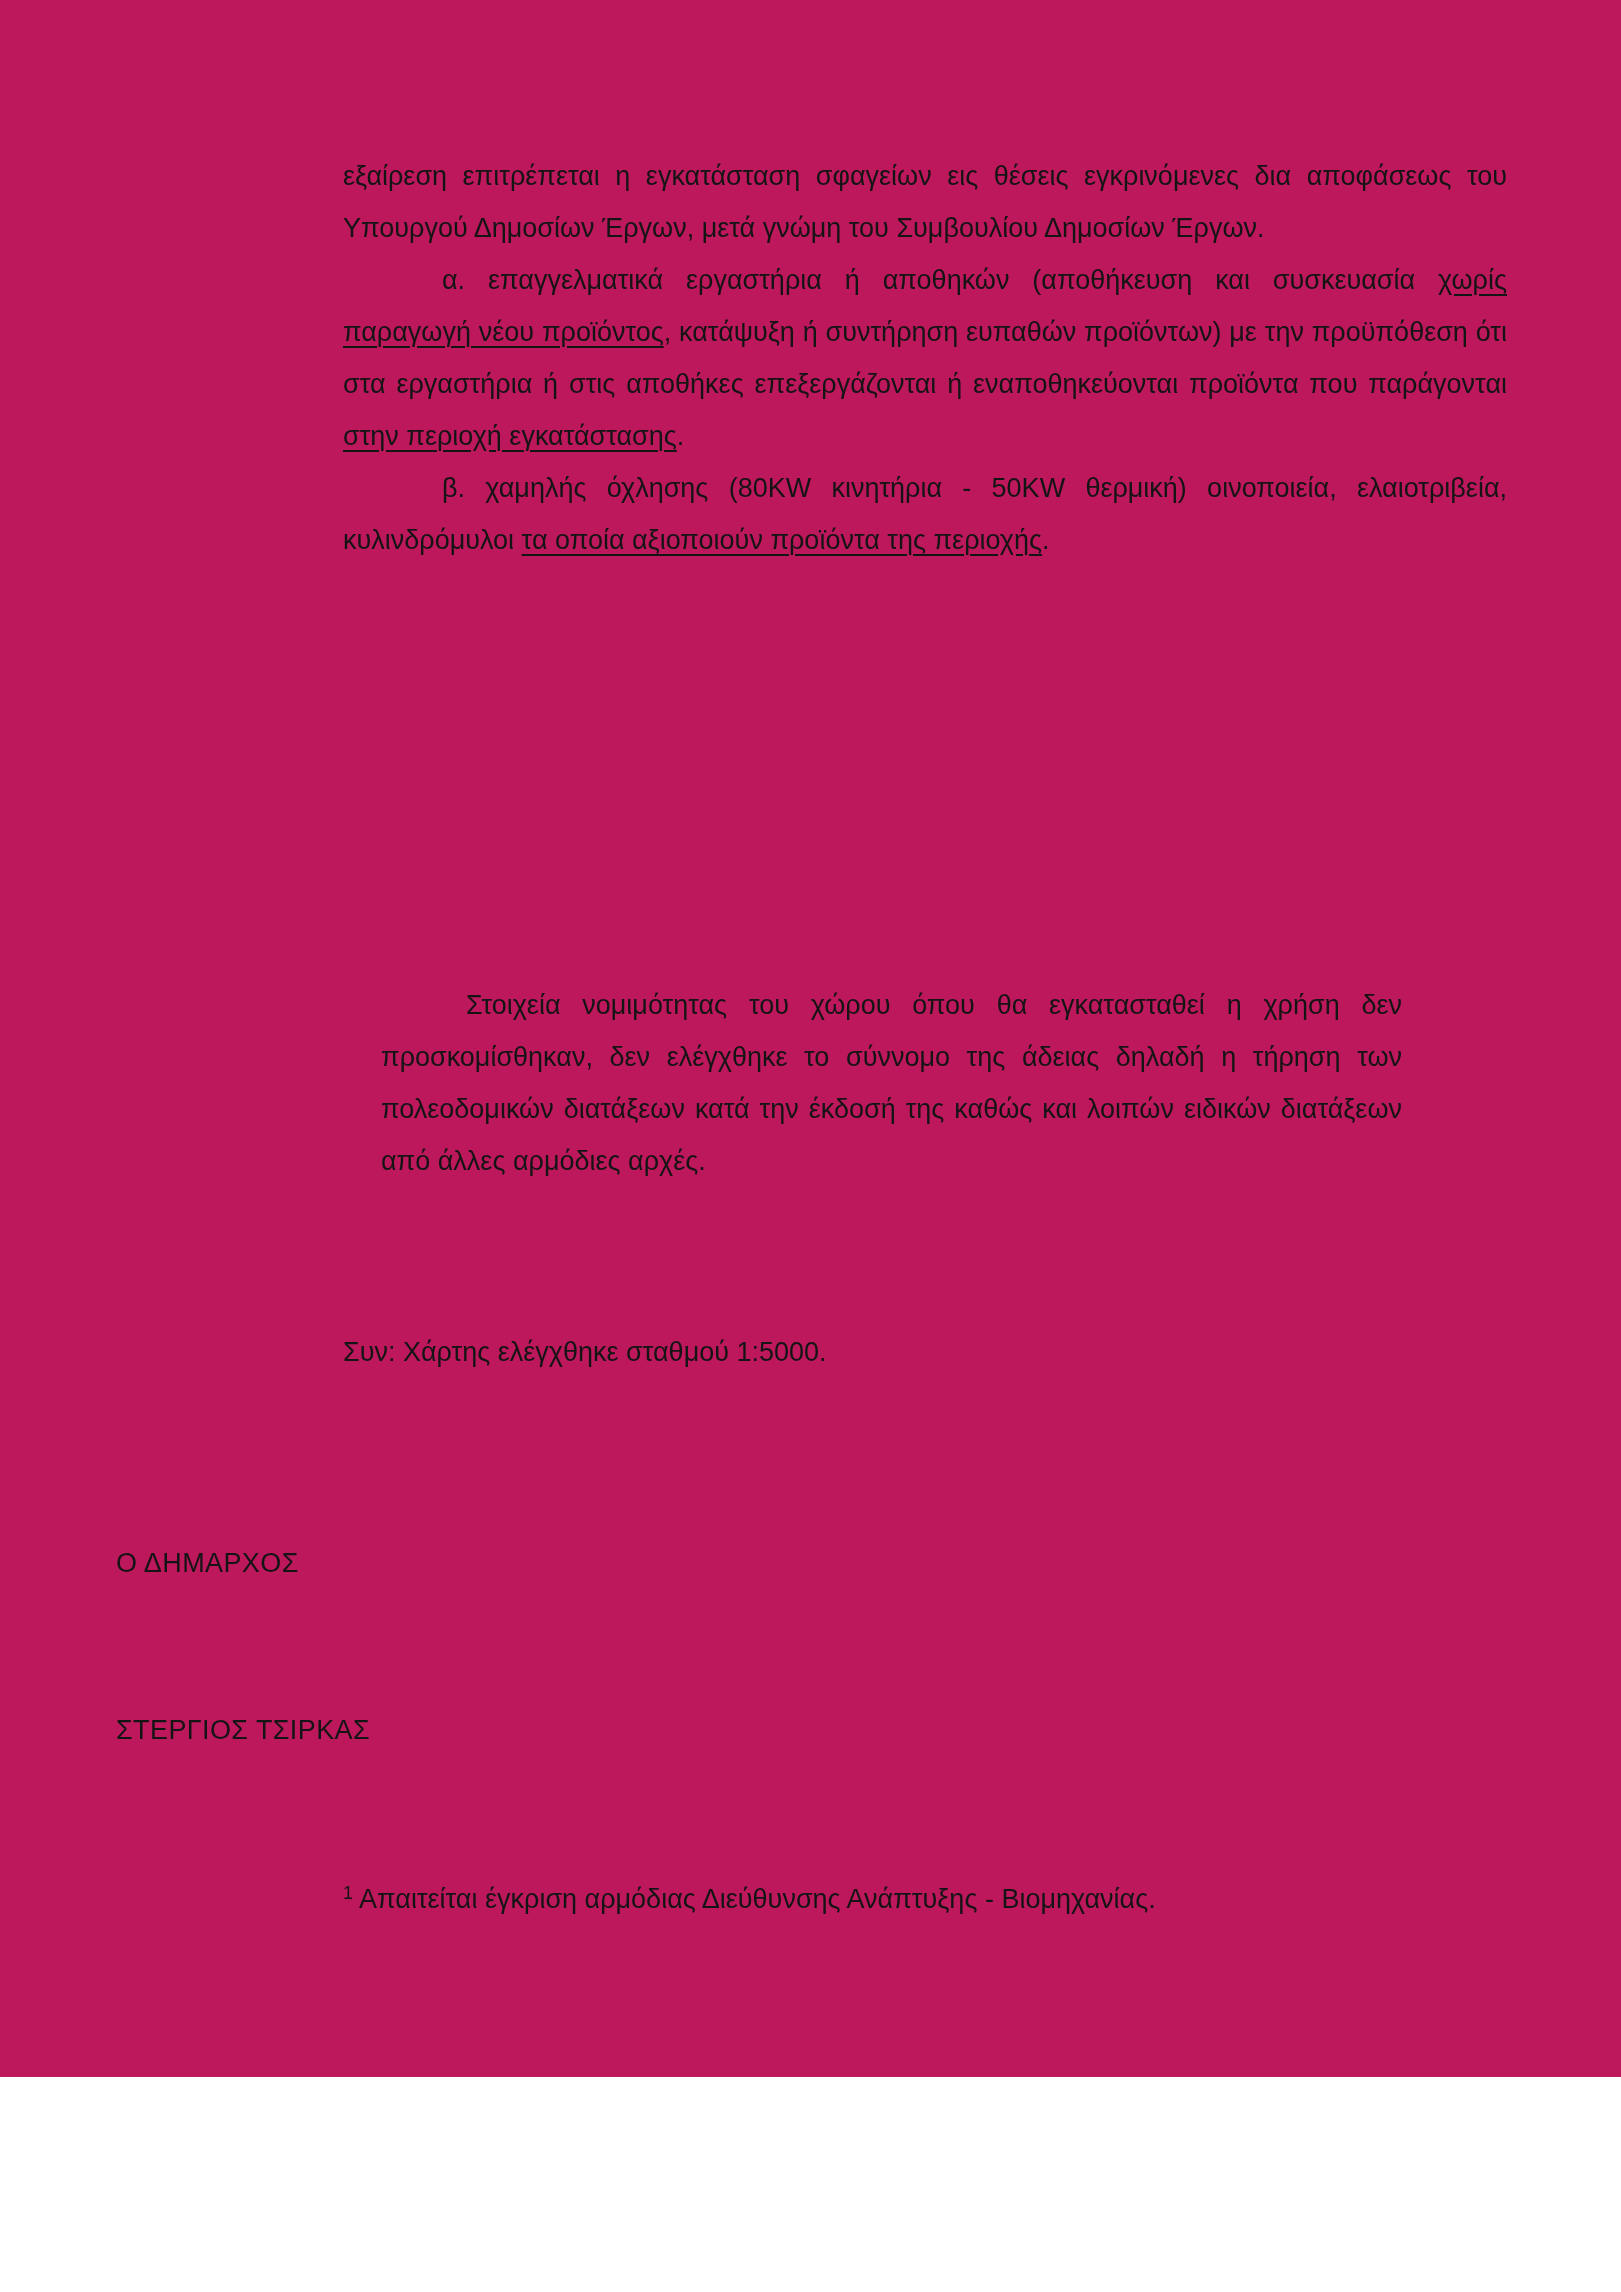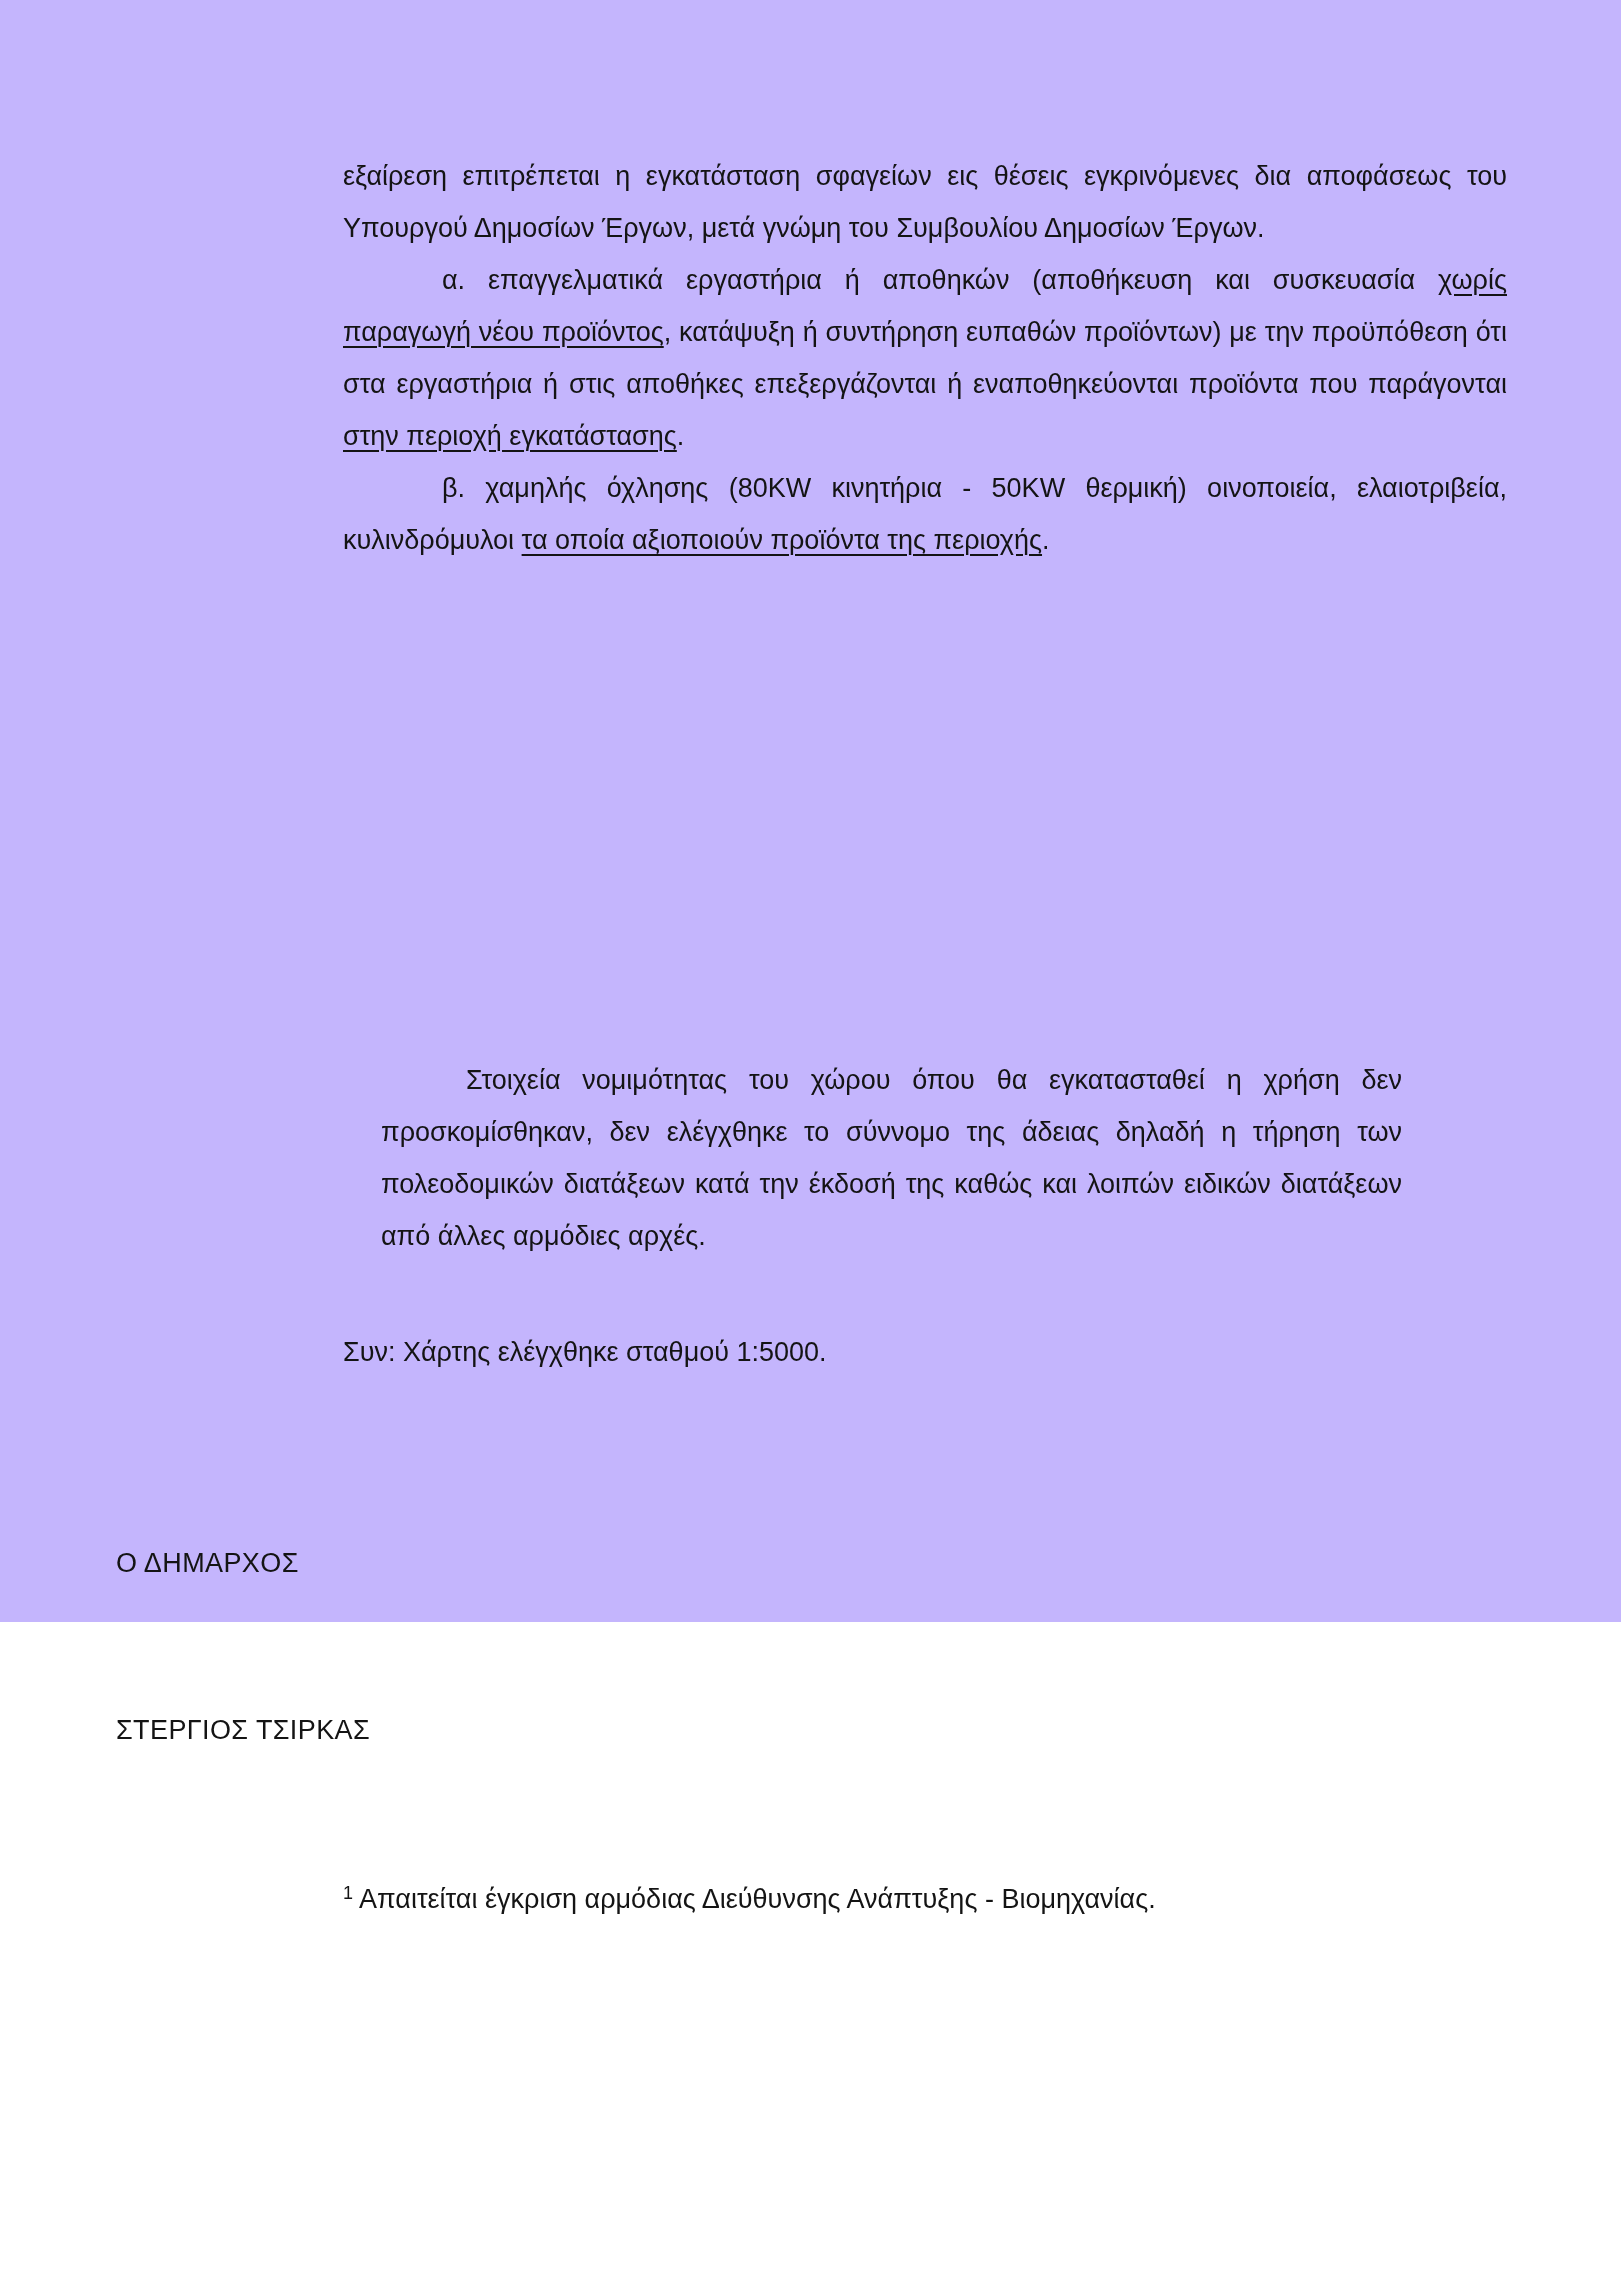--- a/index.html
+++ b/index.html
@@ -11,22 +11,22 @@
       width: 1621px;
       height: 2293px;
       position: relative;
       overflow: hidden;
       font-family: "Liberation Sans", "DejaVu Sans", sans-serif;
       color: #141414;
     }
     .page {
       position: absolute;
       left: 0; top: 0;
-      width: 1621px; height: 1622px;
-      background: #c4b5fd;
+      width: 1621px; height: 2077px;
+      background: #be185d;
     }
     .body-text {
       position: absolute;
       left: 343px;
       width: 1164px;
       top: 150px;
       font-size: 27px;
       line-height: 52px;
     }
     .p {
@@ -36,21 +36,21 @@
     }
     .indent { text-indent: 99px; }
     .u { text-decoration: underline; text-underline-offset: 4.5px; text-decoration-thickness: 1.8px; }
     .b { font-weight: bold; }
     sup { font-size: 16px; line-height: 0; vertical-align: 10.7px; }
 
     .block2 {
       position: absolute;
       left: 381px;
       width: 1021px;
-      top: 1054px;
+      top: 979px;
       font-size: 27px;
       line-height: 52px;
     }
     .block2 .indent { text-indent: 85px; }
 
     .attachment {
       position: absolute;
       left: 343px;
       top: 1334px;
       font-size: 27px;

